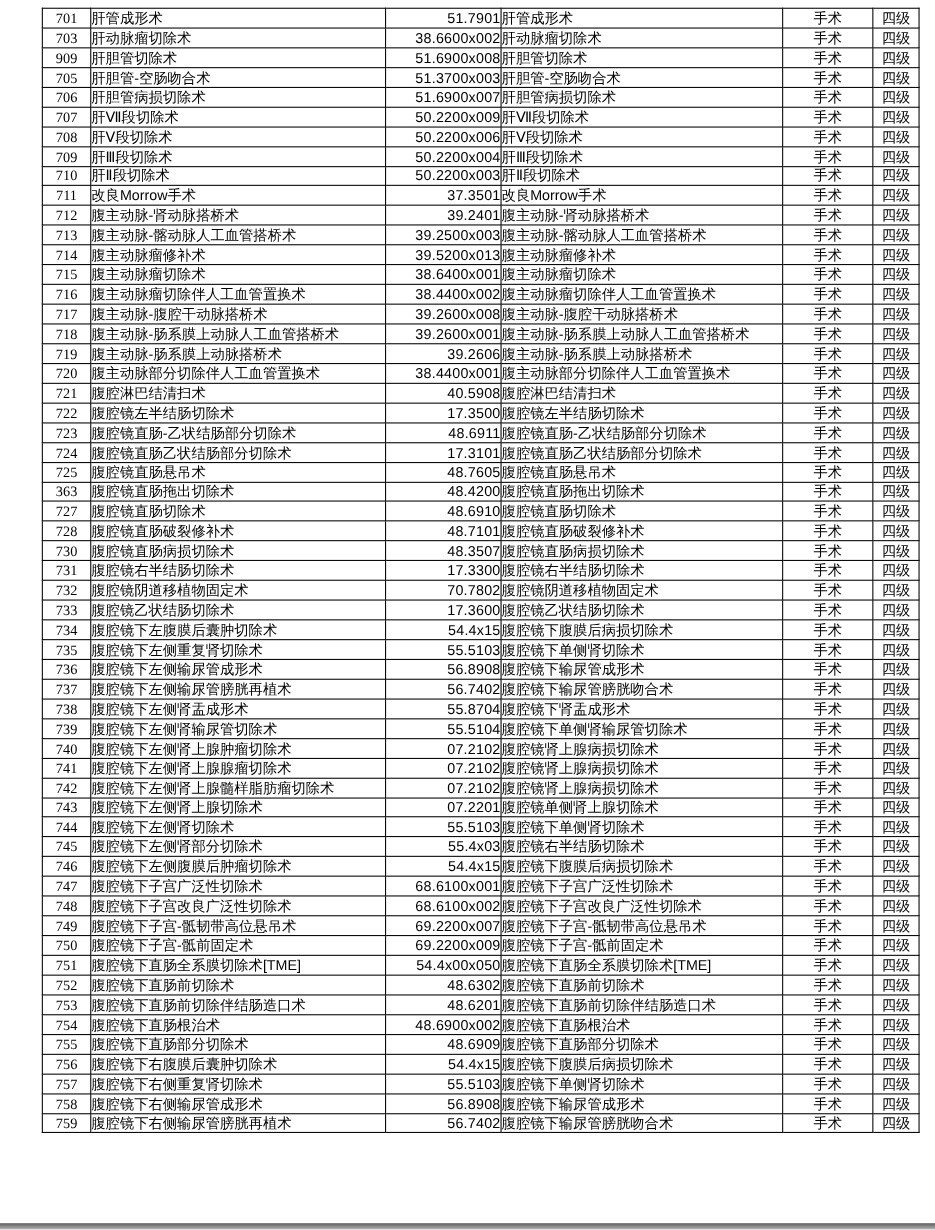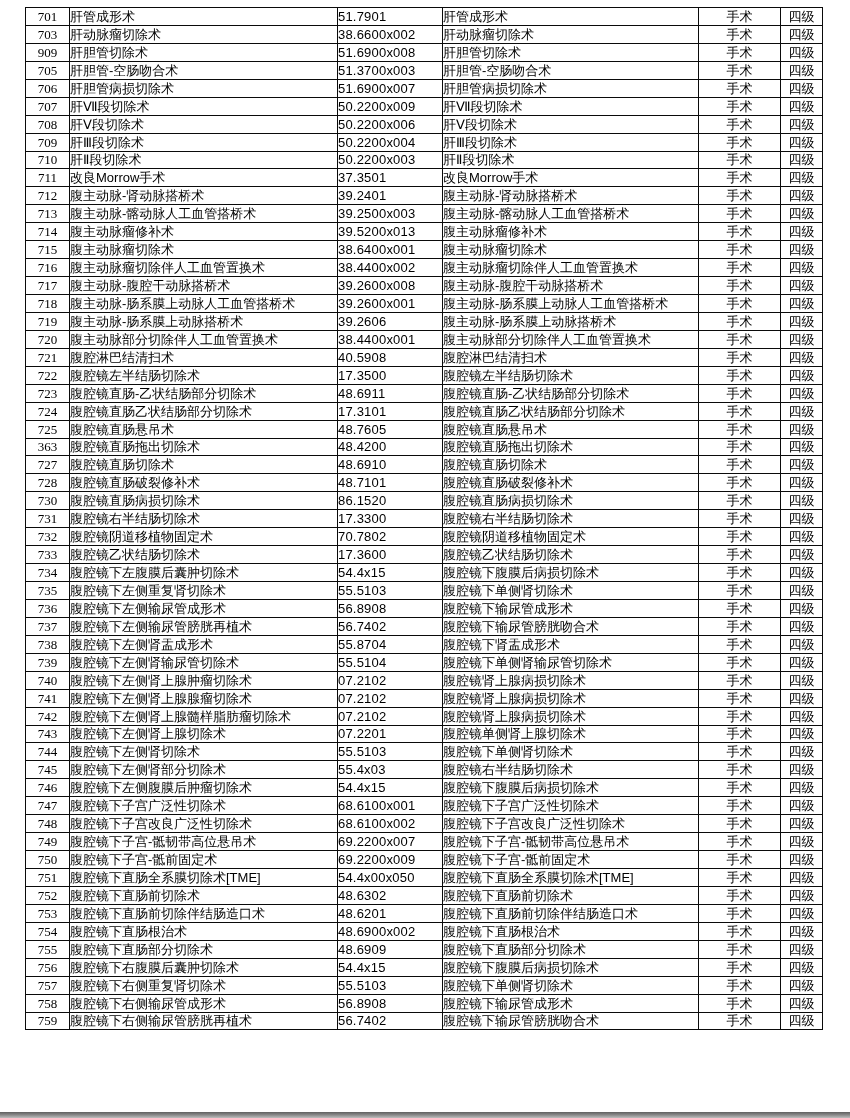--- a/index.html
+++ b/index.html
@@ -10,21 +10,21 @@
   }
   .page {
     position: relative;
     width: 850px;
     height: 1118px;
     background: #ffffff;
     overflow: hidden;
   }
   table.proc-table {
     position: absolute;
-    left: 25px;
+    left: 38px;
     top: 7px;
     width: 797px;
     border-collapse: collapse;
     table-layout: fixed;
     padding-left: 12px;
   }
   table.proc-table td {
     border: 1.6px solid #0a0a0a;
     height: 16.95px;
     vertical-align: middle;
@@ -40,21 +40,21 @@
     font-family: "Liberation Serif", serif;
     font-size: 12.5px;
   }
   td.c-name {
     padding-left: 4px;
     text-align: left;
     font-family: "Liberation Sans", sans-serif;
   }
   td.c-code {
     padding-left: 5px;
-    text-align: left;
+    text-align: right;
     font-family: "Liberation Sans", sans-serif;
     font-size: 13px;
     letter-spacing: 0.2px;
     margin-left: 40px;
   }
   td.c-cat, td.c-lvl {
     text-align: center;
   }
   .bottom-edge {
     position: absolute;
@@ -291,21 +291,21 @@
     <td class="c-no">728</td>
     <td class="c-name">腹腔镜直肠破裂修补术</td>
     <td class="c-code">48.7101</td>
     <td class="c-name">腹腔镜直肠破裂修补术</td>
     <td class="c-cat">手术</td>
     <td class="c-lvl">四级</td>
   </tr>
         <tr>
     <td class="c-no">730</td>
     <td class="c-name">腹腔镜直肠病损切除术</td>
-    <td class="c-code">86.1520</td>
+    <td class="c-code">48.3507</td>
     <td class="c-name">腹腔镜直肠病损切除术</td>
     <td class="c-cat">手术</td>
     <td class="c-lvl">四级</td>
   </tr>
         <tr>
     <td class="c-no">731</td>
     <td class="c-name">腹腔镜右半结肠切除术</td>
     <td class="c-code">17.3300</td>
     <td class="c-name">腹腔镜右半结肠切除术</td>
     <td class="c-cat">手术</td>

